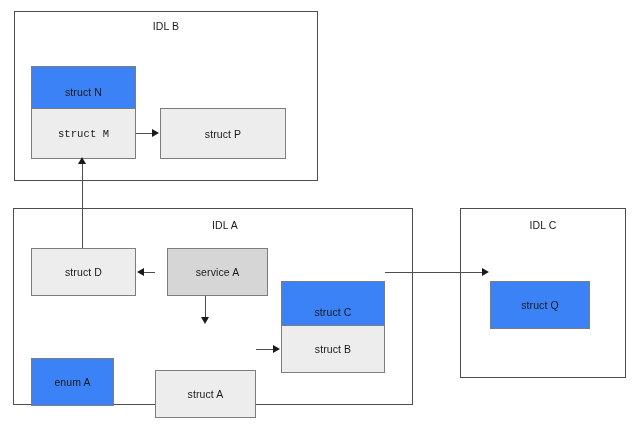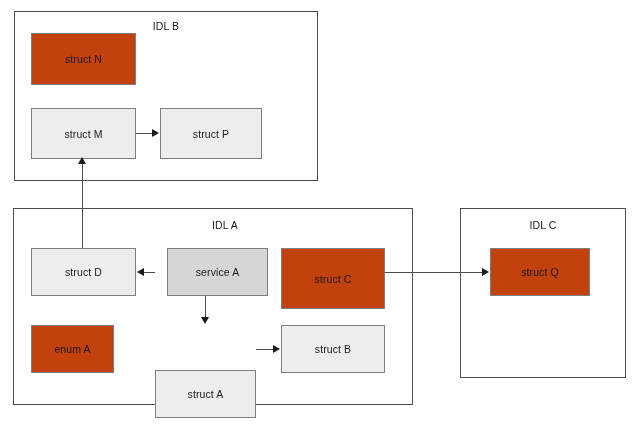--- a/index.html
+++ b/index.html
@@ -35,21 +35,21 @@
     position: absolute;
     box-sizing: border-box;
     border: 1px solid #7d7d7d;
     display: flex;
     align-items: center;
     justify-content: center;
     font-size: 10.5px;
     color: #1a1a1a;
     letter-spacing: 0.1px;
   }
-  .fill-white { background: #c2410c; }
+  .fill-white { background: #3b82f6; margin-top: 33px; }
   .fill-light { background: #ededed; }
   .fill-dark  { background: #d6d6d6; }
 
   .edge-h, .edge-v {
     position: absolute;
     background: #4d4d4d;
   }
   .edge-h { height: 1px; }
   .edge-v { width: 1px; }
 
@@ -84,25 +84,25 @@
 
 <div id="canvas">
 
   <div class="container-box" style="left:14px; top:11px; width:304px; height:170px;"></div>
   <div class="container-title" style="left:14px; width:304px; top:20px;">IDL B</div>
 
   <div class="node fill-white" style="left:31px; top:33px; width:105px; height:52px;">
     <span>struct N</span>
   </div>
 
-  <div class="node fill-light" style="left:31px; top:108px; width:105px; height:51px;">
+  <div class="node fill-light" style="left:31px; top:108px; width:105px; height:51px;font-family:Liberation Mono, monospace;">
     <span>struct M</span>
   </div>
 
-  <div class="node fill-light" style="left:160px; top:108px; width:102px; height:51px;">
+  <div class="node fill-light" style="left:160px; top:108px; width:126px; height:51px;">
     <span>struct P</span>
   </div>
 
   <div class="edge-h" style="left:136px; top:133px; width:17px;"></div>
   <div class="arrowhead ah-right" style="left:152px; top:129px;"></div>
 
   <div class="container-box" style="left:13px; top:208px; width:400px; height:197px;"></div>
   <div class="container-title" style="left:13px; width:400px; top:219px;margin-left:12px;">IDL A</div>
 
   <div class="node fill-light" style="left:31px; top:248px; width:105px; height:48px;">

